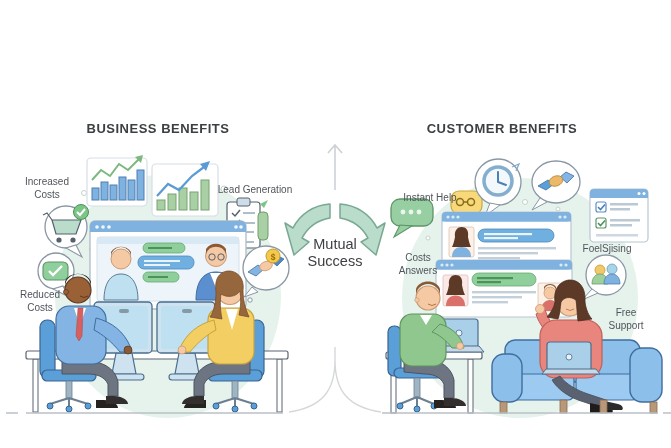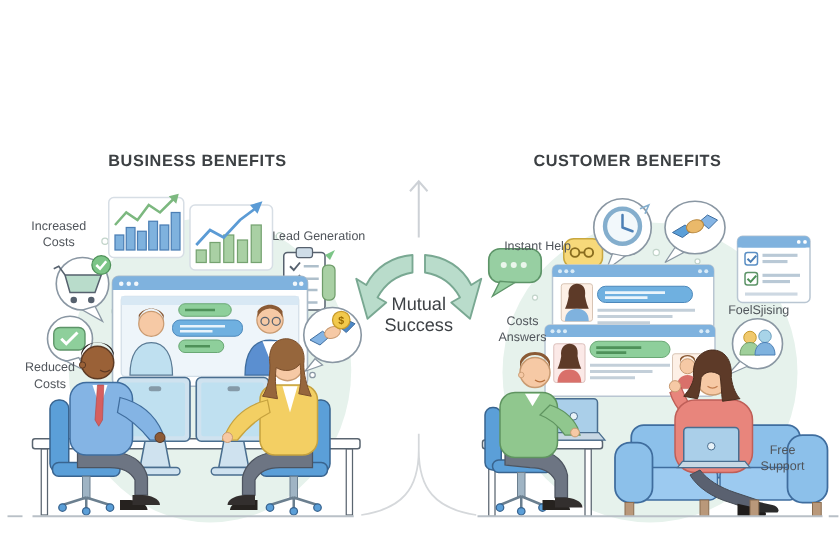--- a/index.html
+++ b/index.html
@@ -415,16 +415,16 @@
 Costs</div>
   <div class="txt lbl" style="left:205px; top:184px; width:100px;">Lead Generation</div>
 
   <div class="txt mid" style="left:275px; top:236px; width:120px;">Mutual
 Success</div>
 
   <div class="txt lbl" style="left:388px; top:192px; width:84px;">Instant Help</div>
   <div class="txt lbl" style="left:380px; top:252px; width:76px;">Costs
 Answers</div>
   <div class="txt lbl" style="left:560px; top:243px; width:94px;">FoelSjising</div>
-  <div class="txt lbl" style="left:588px; top:307px; width:76px;margin-top:48px;">Free
+  <div class="txt lbl" style="left:588px; top:307px; width:76px;">Free
 Support</div>
 
 </div>
 
 </body></html>

